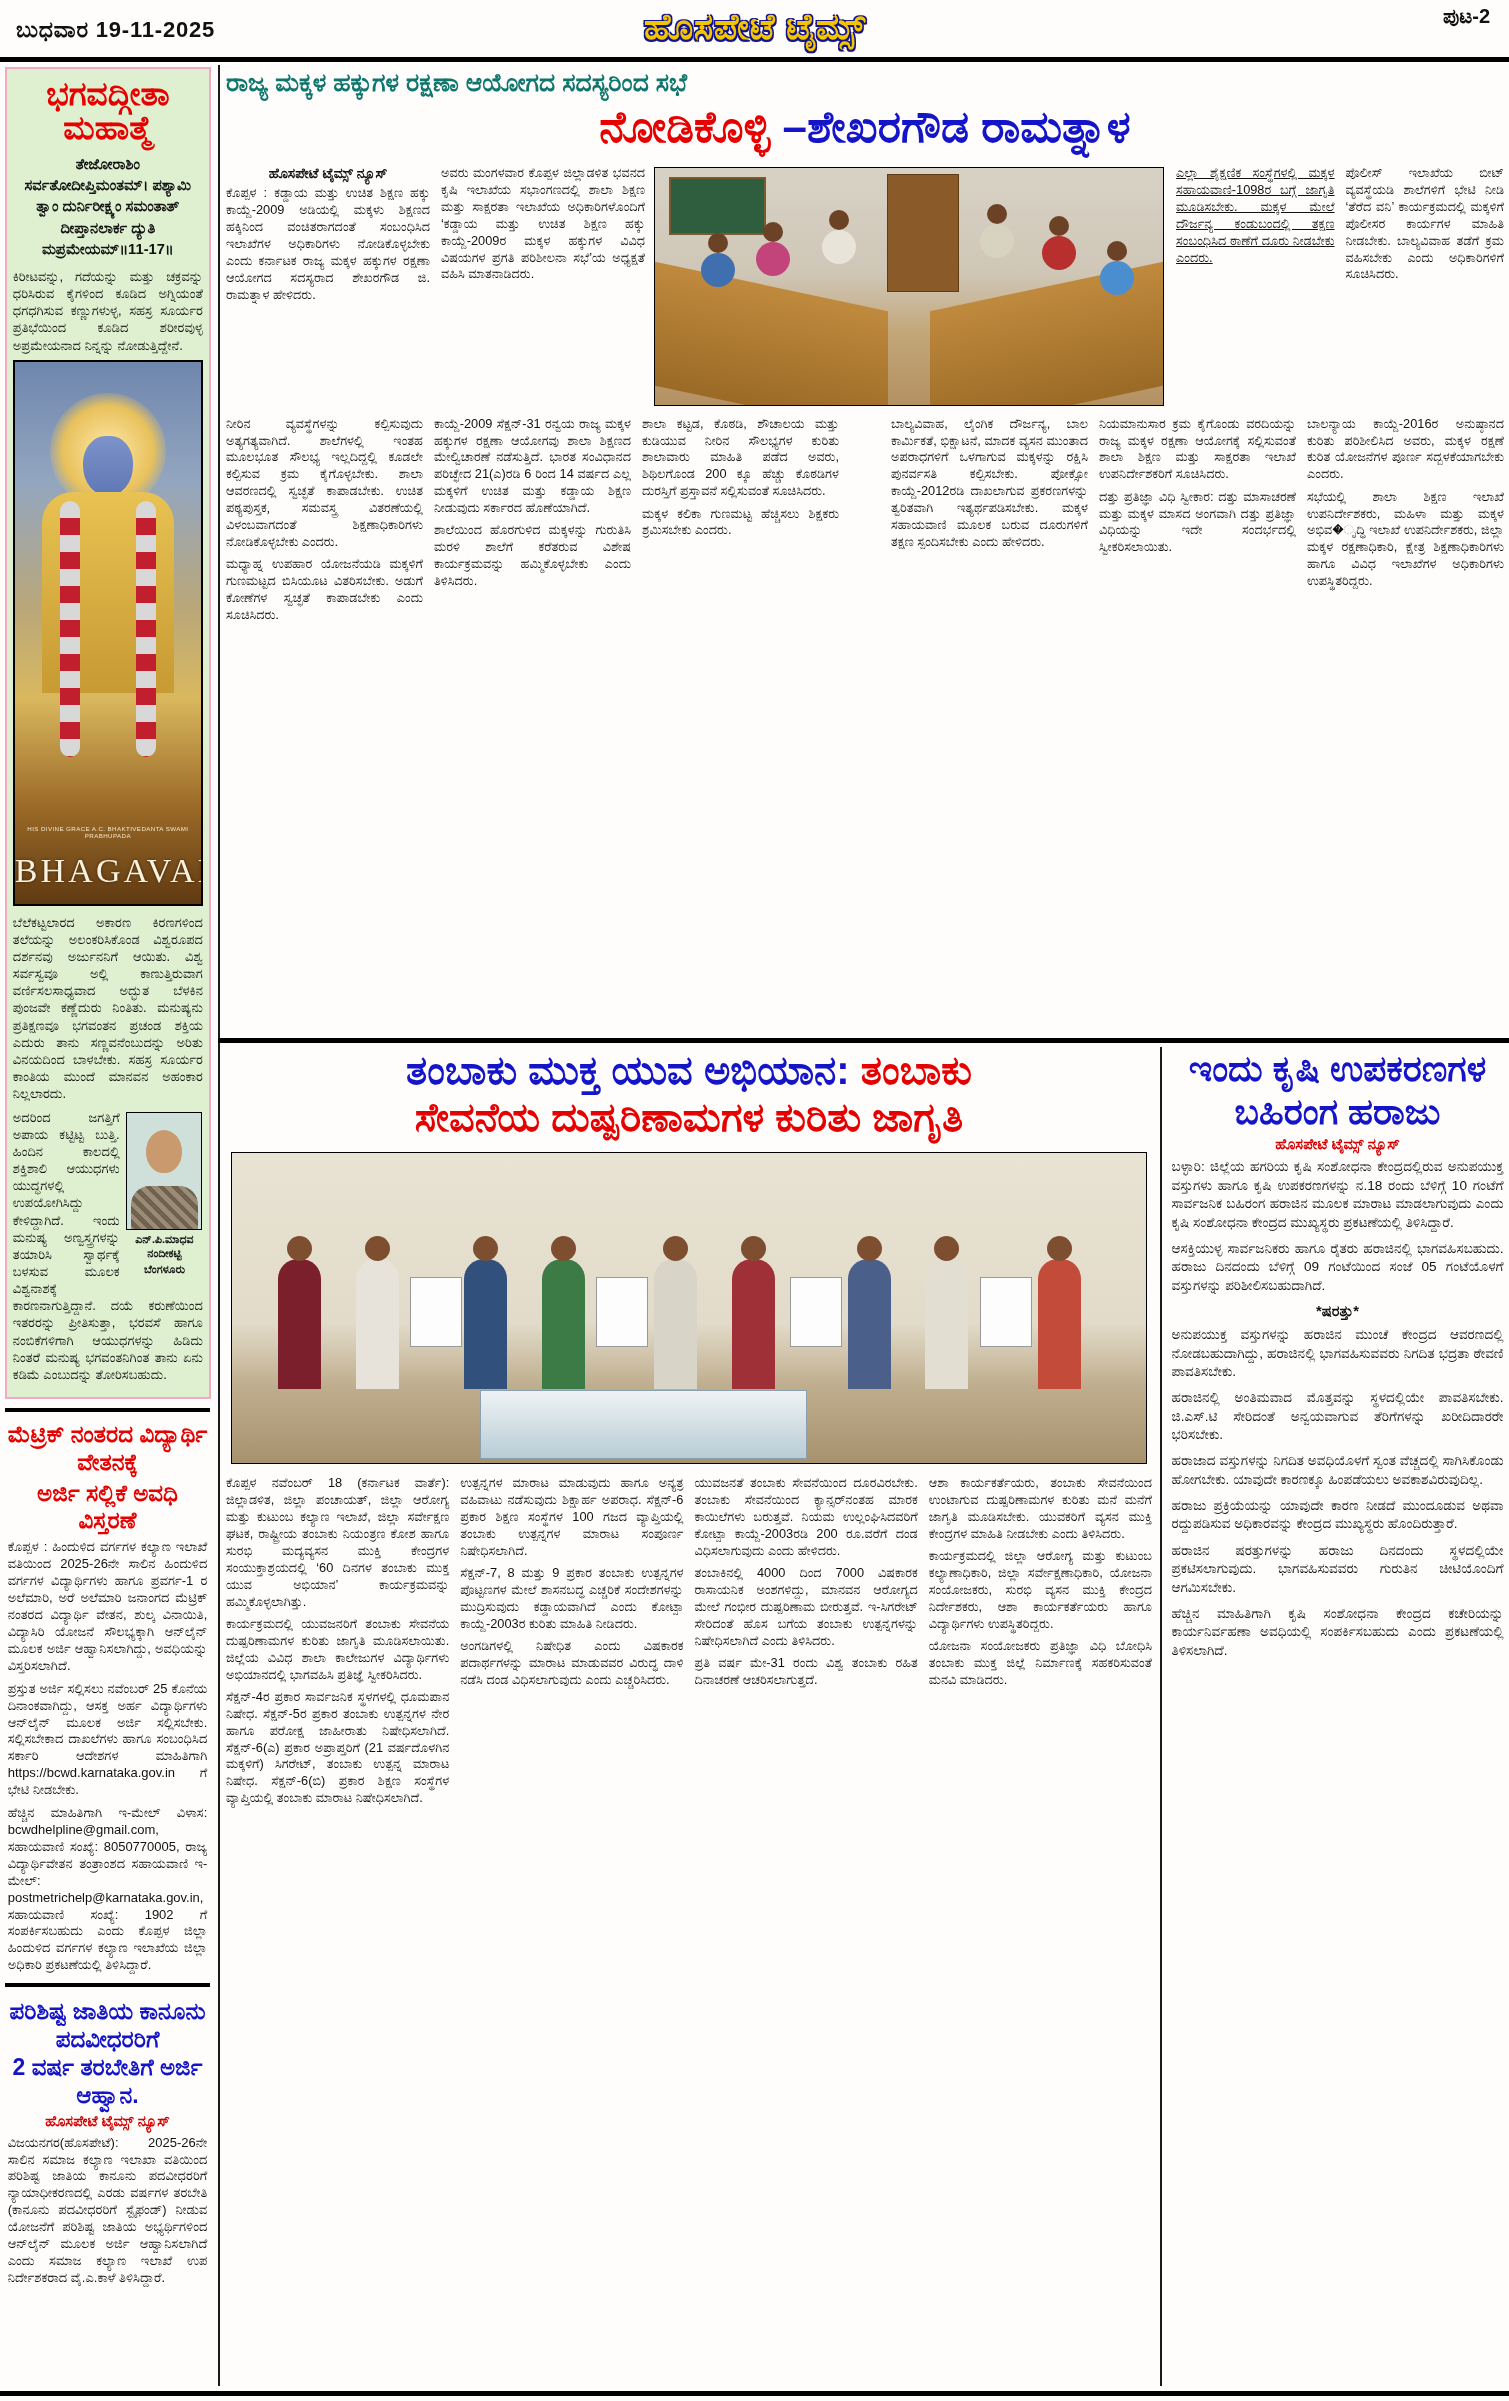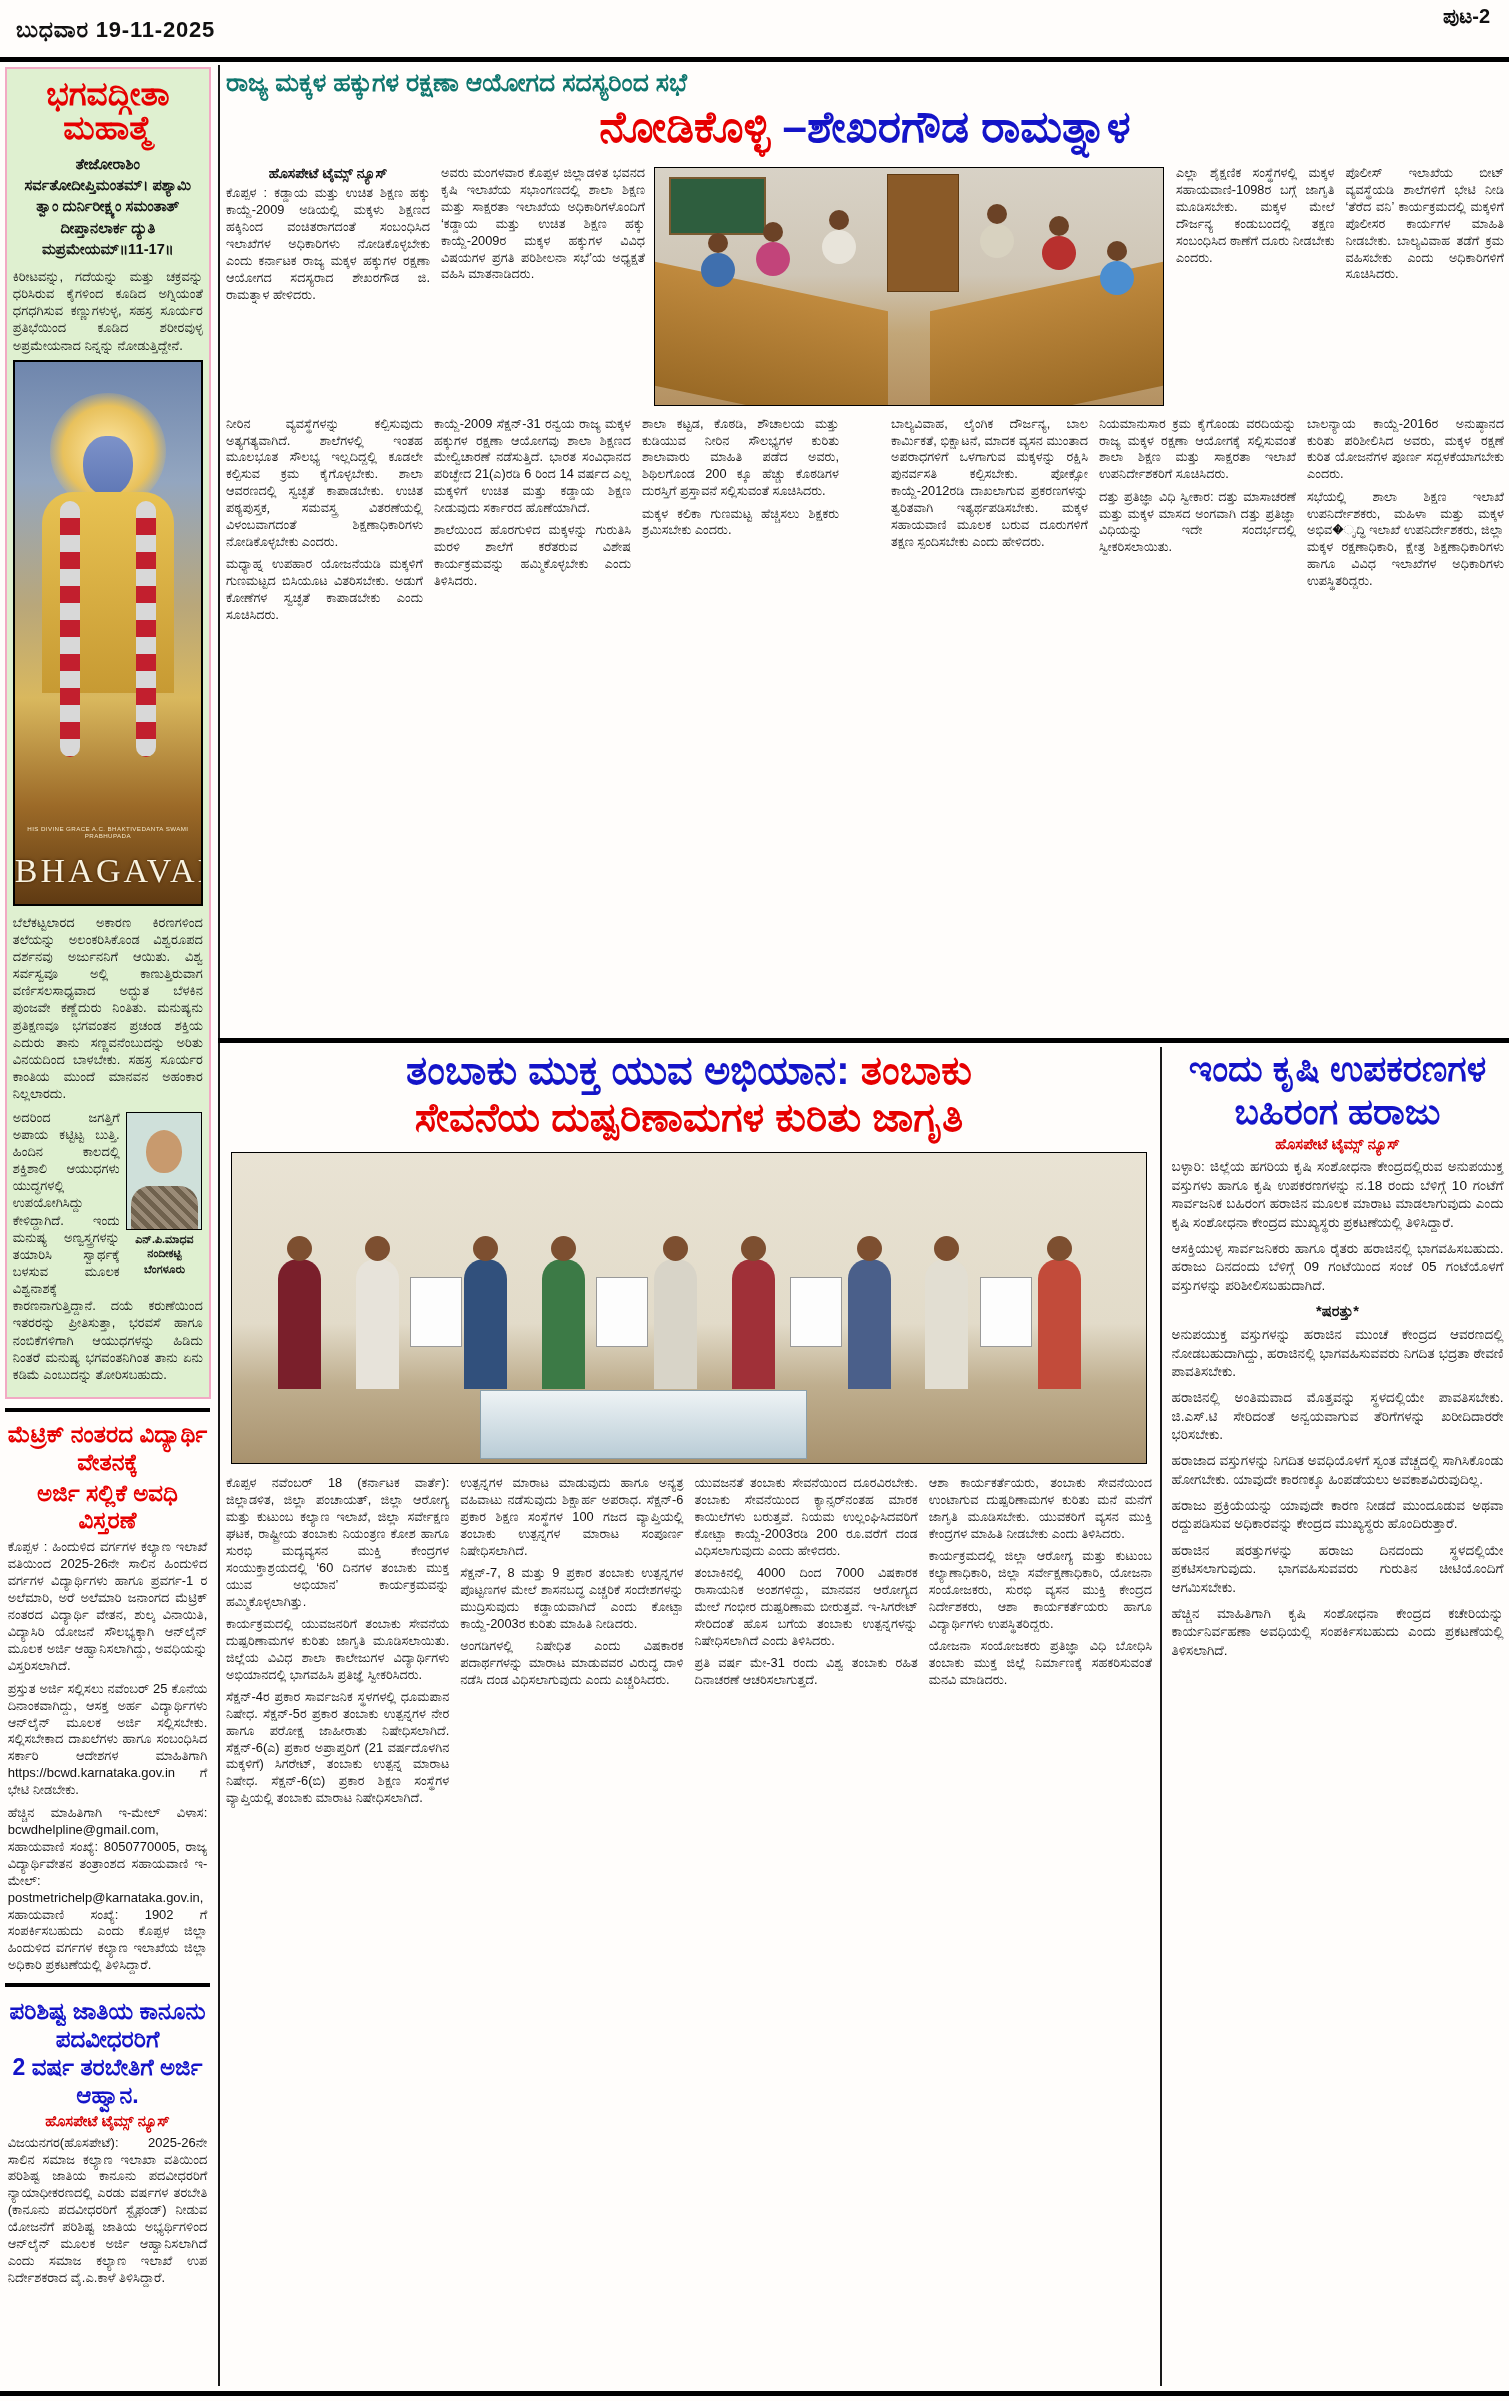--- a/index.html
+++ b/index.html
@@ -80,20 +80,21 @@
   .agri .body p{font-size:13.6px;line-height:1.36;text-align:justify;margin:0 1.5px 7.7px 1.5px;}
   .agri .subhead{font-weight:bold;text-align:center;font-size:14.7px;margin:1.5px 0 6.2px 0;}
 </style>
 </head>
 <body>
 
 <div class="page">
 
   <div class="hdr">
     <div class="hdr-date">ಬುಧವಾರ 19-11-2025</div>
+    <div class="hdr-mast">ಹೊಸಪೇಟೆ ಟೈಮ್ಸ್</div>
     <div class="hdr-page">ಪುಟ-2</div>
   </div>
   <div class="rule-h" style="left:0;top:57px;width:1510px;height:5.4px;"></div>
   <div class="rule-v" style="left:218px;top:65px;width:2.3px;height:2321px;"></div>
   <div class="rule-v" style="left:1160px;top:1047px;width:2.3px;height:1339px;"></div>
   <div class="rule-h" style="left:218px;top:1038px;width:1291px;height:4.6px;"></div>
   <div class="rule-h" style="left:0;top:2391px;width:1510px;height:4.6px;"></div>
 
   <div class="leftcol">
 
@@ -180,21 +181,21 @@
         <div class="col" style="width:206px;">
           <div class="mb">ಹೊಸಪೇಟೆ ಟೈಮ್ಸ್ ನ್ಯೂಸ್</div>
           <div>
               <p>ಕೊಪ್ಪಳ : ಕಡ್ಡಾಯ ಮತ್ತು ಉಚಿತ ಶಿಕ್ಷಣ ಹಕ್ಕು ಕಾಯ್ದೆ-2009 ಅಡಿಯಲ್ಲಿ ಮಕ್ಕಳು ಶಿಕ್ಷಣದ ಹಕ್ಕಿನಿಂದ ವಂಚಿತರಾಗದಂತೆ ಸಂಬಂಧಿಸಿದ ಇಲಾಖೆಗಳ ಅಧಿಕಾರಿಗಳು ನೋಡಿಕೊಳ್ಳಬೇಕು ಎಂದು ಕರ್ನಾಟಕ ರಾಜ್ಯ ಮಕ್ಕಳ ಹಕ್ಕುಗಳ ರಕ್ಷಣಾ ಆಯೋಗದ ಸದಸ್ಯರಾದ ಶೇಖರಗೌಡ ಜಿ. ರಾಮತ್ನಾಳ ಹೇಳಿದರು.</p>
             </div>
         </div>
         <div class="col" style="width:206px;">
             <p>ಅವರು ಮಂಗಳವಾರ ಕೊಪ್ಪಳ ಜಿಲ್ಲಾಡಳಿತ ಭವನದ ಕೃಷಿ ಇಲಾಖೆಯ ಸಭಾಂಗಣದಲ್ಲಿ ಶಾಲಾ ಶಿಕ್ಷಣ ಮತ್ತು ಸಾಕ್ಷರತಾ ಇಲಾಖೆಯ ಅಧಿಕಾರಿಗಳೊಂದಿಗೆ ‘ಕಡ್ಡಾಯ ಮತ್ತು ಉಚಿತ ಶಿಕ್ಷಣ ಹಕ್ಕು ಕಾಯ್ದೆ-2009ರ ಮಕ್ಕಳ ಹಕ್ಕುಗಳ ವಿವಿಧ ವಿಷಯಗಳ ಪ್ರಗತಿ ಪರಿಶೀಲನಾ ಸಭೆ’ಯ ಅಧ್ಯಕ್ಷತೆ ವಹಿಸಿ ಮಾತನಾಡಿದರು.</p>
           </div>
         <div class="col" style="width:514px;"></div>
-        <div class="col" style="width:160px;">
+        <div class="col" style="width:160px;text-decoration:underline;">
             <p>ಎಲ್ಲಾ ಶೈಕ್ಷಣಿಕ ಸಂಸ್ಥೆಗಳಲ್ಲಿ ಮಕ್ಕಳ ಸಹಾಯವಾಣಿ-1098ರ ಬಗ್ಗೆ ಜಾಗೃತಿ ಮೂಡಿಸಬೇಕು. ಮಕ್ಕಳ ಮೇಲೆ ದೌರ್ಜನ್ಯ ಕಂಡುಬಂದಲ್ಲಿ ತಕ್ಷಣ ಸಂಬಂಧಿಸಿದ ಠಾಣೆಗೆ ದೂರು ನೀಡಬೇಕು ಎಂದರು.</p>
           </div>
         <div class="col" style="width:160px;">
             <p>ಪೊಲೀಸ್ ಇಲಾಖೆಯ ಬೀಟ್ ವ್ಯವಸ್ಥೆಯಡಿ ಶಾಲೆಗಳಿಗೆ ಭೇಟಿ ನೀಡಿ ‘ತೆರೆದ ವನಿ’ ಕಾರ್ಯಕ್ರಮದಲ್ಲಿ ಮಕ್ಕಳಿಗೆ ಪೊಲೀಸರ ಕಾರ್ಯಗಳ ಮಾಹಿತಿ ನೀಡಬೇಕು. ಬಾಲ್ಯವಿವಾಹ ತಡೆಗೆ ಕ್ರಮ ವಹಿಸಬೇಕು ಎಂದು ಅಧಿಕಾರಿಗಳಿಗೆ ಸೂಚಿಸಿದರು.</p>
           </div>
       </div>
 
       <div class="cols" style="height:507px;margin-top:4.6px;">
         <div class="col" style="flex:1;font-family:Liberation Serif, serif;">
             <p>ನೀರಿನ ವ್ಯವಸ್ಥೆಗಳನ್ನು ಕಲ್ಪಿಸುವುದು ಅತ್ಯಗತ್ಯವಾಗಿದೆ. ಶಾಲೆಗಳಲ್ಲಿ ಇಂತಹ ಮೂಲಭೂತ ಸೌಲಭ್ಯ ಇಲ್ಲದಿದ್ದಲ್ಲಿ ಕೂಡಲೇ ಕಲ್ಪಿಸುವ ಕ್ರಮ ಕೈಗೊಳ್ಳಬೇಕು. ಶಾಲಾ ಆವರಣದಲ್ಲಿ ಸ್ವಚ್ಛತೆ ಕಾಪಾಡಬೇಕು. ಉಚಿತ ಪಠ್ಯಪುಸ್ತಕ, ಸಮವಸ್ತ್ರ ವಿತರಣೆಯಲ್ಲಿ ವಿಳಂಬವಾಗದಂತೆ ಶಿಕ್ಷಣಾಧಿಕಾರಿಗಳು ನೋಡಿಕೊಳ್ಳಬೇಕು ಎಂದರು.</p>

